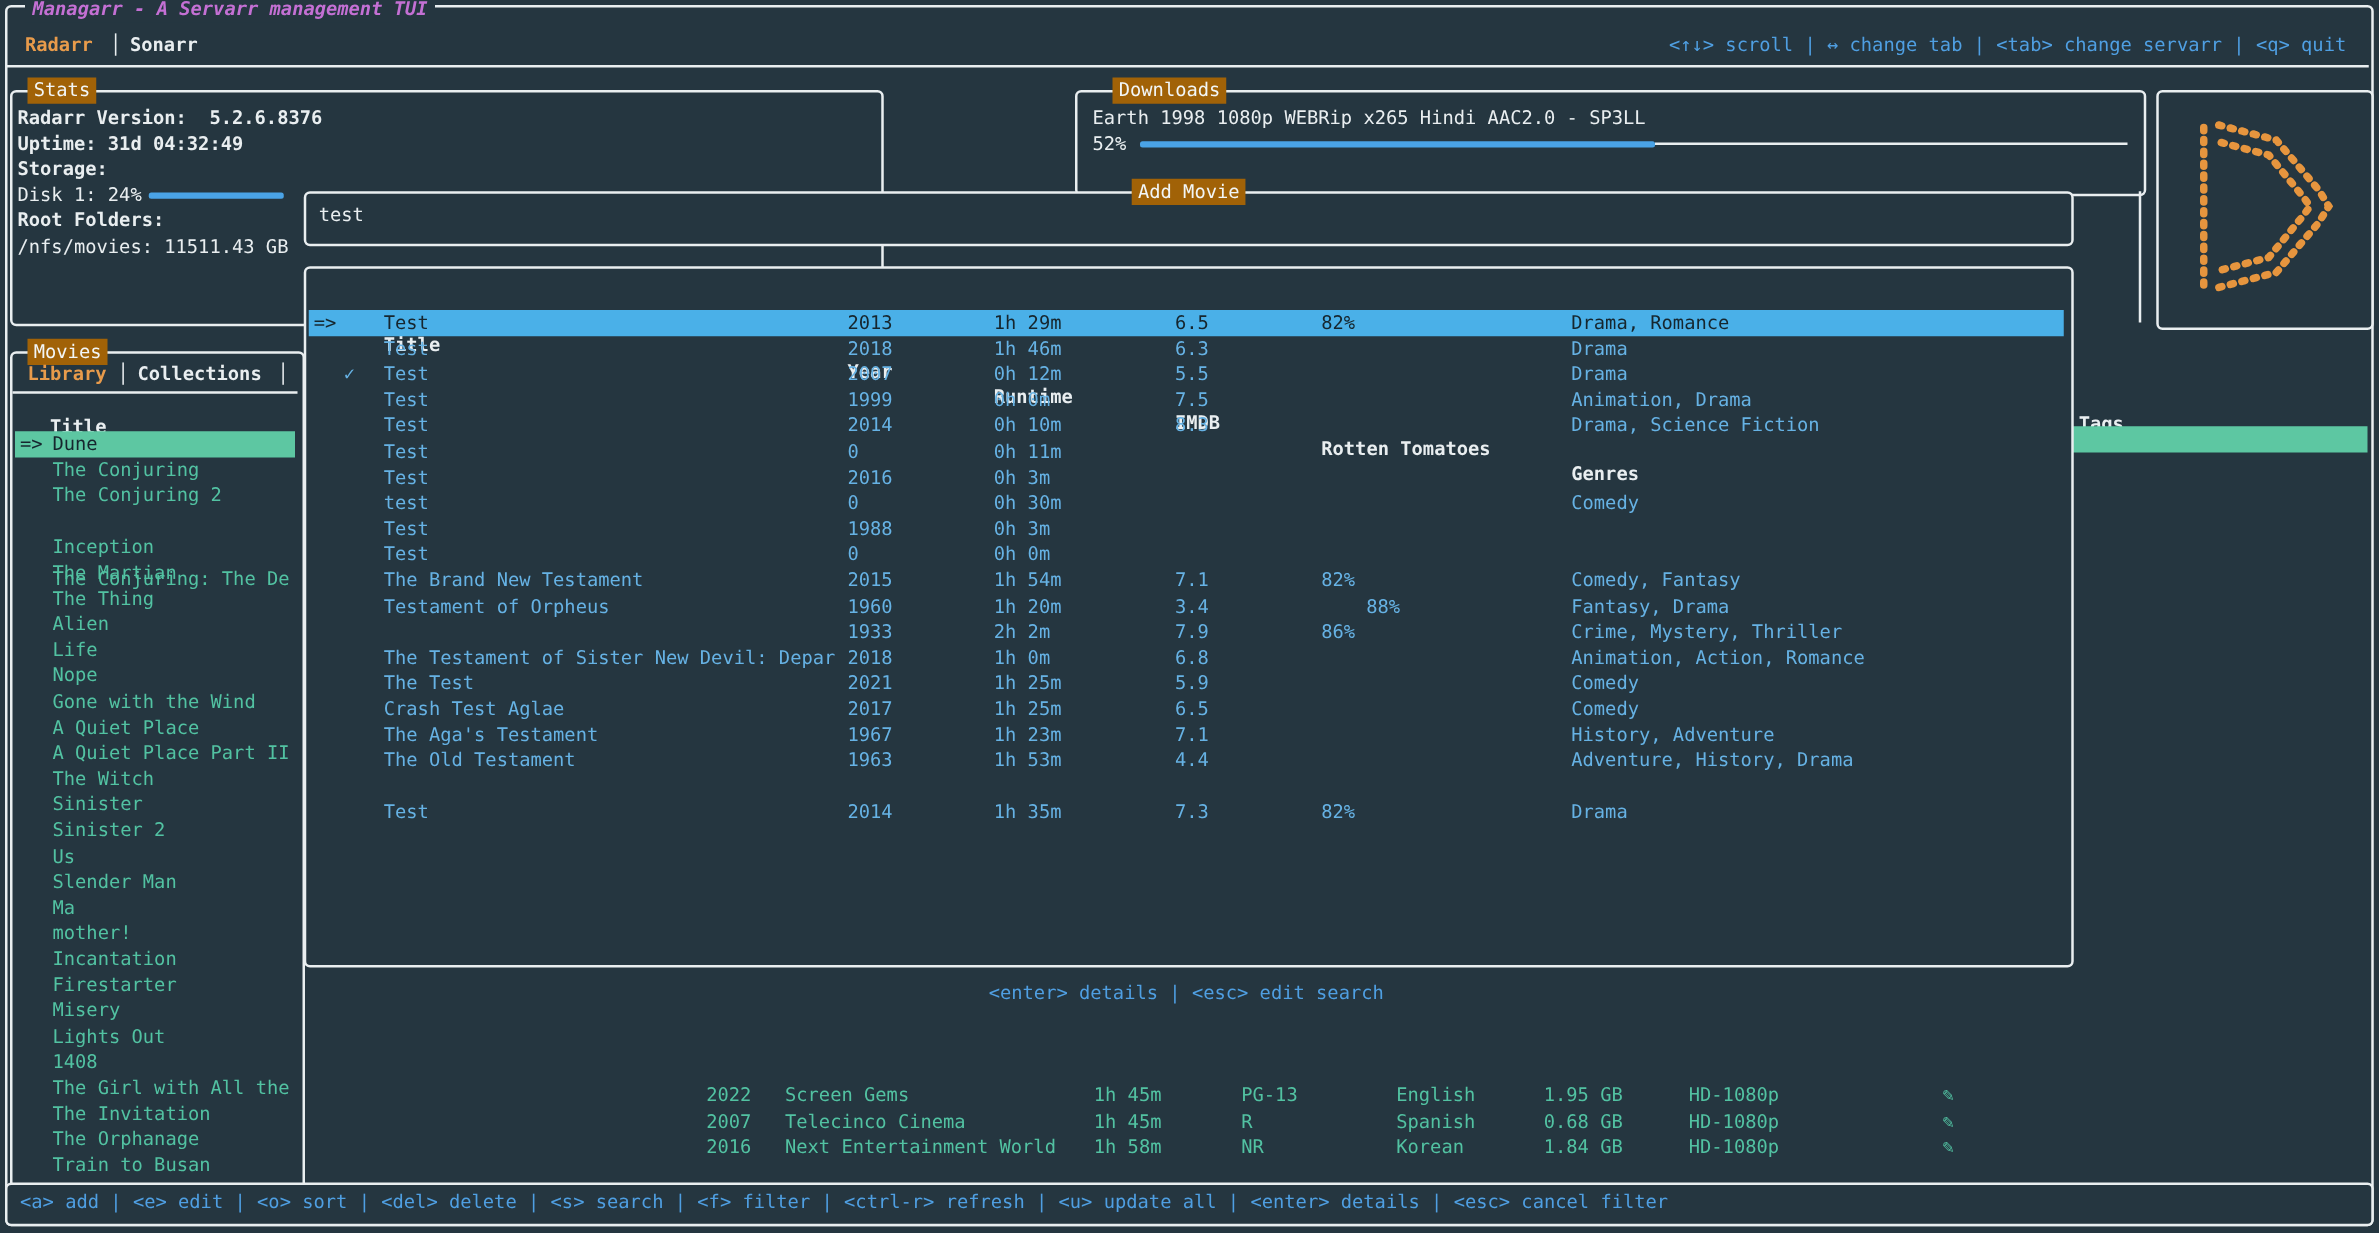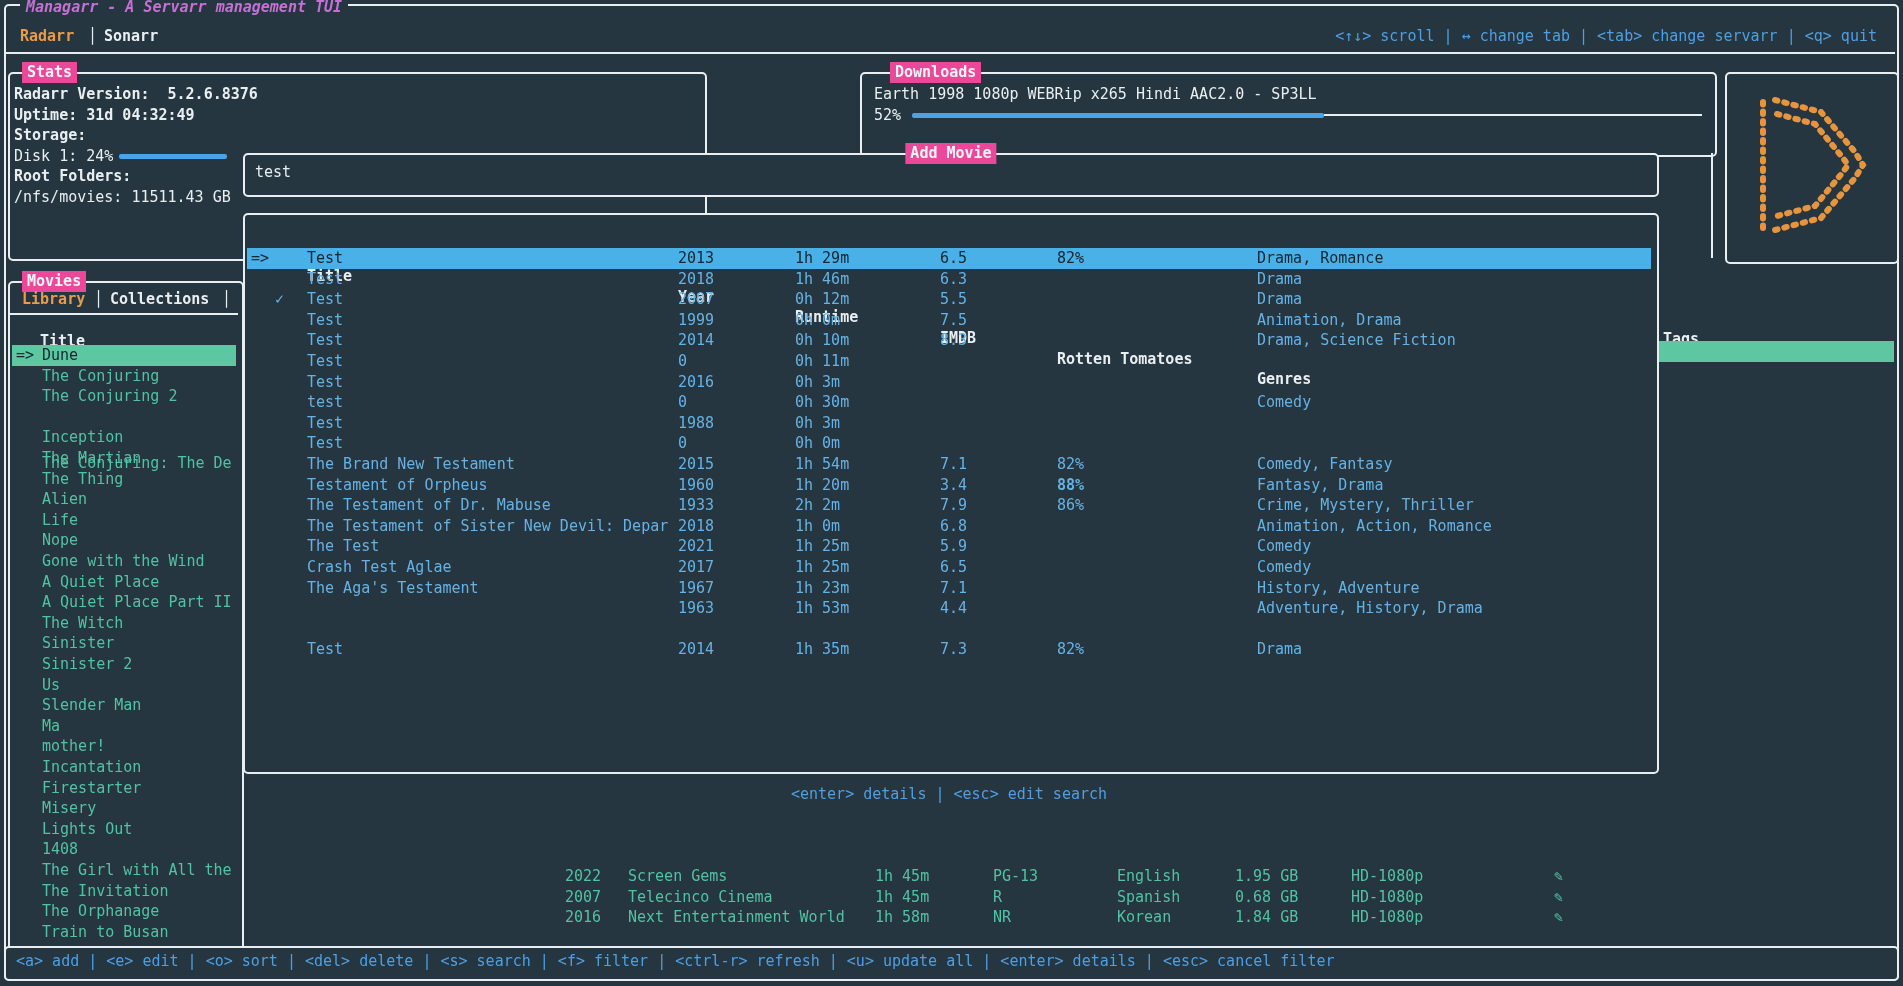--- a/index.html
+++ b/index.html
@@ -7,21 +7,21 @@
     width:1903px;height:986px;position:relative;overflow:hidden;
     background:#253640;
     font-family:"DejaVu Sans Mono",monospace;
     font-size:15px;line-height:20.6px;
     color:#e9eef0;
   }
   .abs{position:absolute;}
   .pre{white-space:pre;}
   .bold{font-weight:bold;}
   .box{position:absolute;border:2px solid #e9eef0;border-radius:5px;background:#253640;}
-  .btitle{position:absolute;top:-12px;background:#ec4899;padding:0 5px;font-weight:bold;color:#f2f6f7;white-space:pre;}
+  .btitle{position:absolute;top:-12px;background:#a16207;padding:0 5px;font-weight:normal;color:#f2f6f7;white-space:pre;}
   .blue{color:#4f9fe2;}
   .orange{color:#e89b4b;}
   .purple{color:#c470d4;}
   .white{color:#e9eef0;}
   .hline{position:absolute;height:2px;background:#e9eef0;}
   .vline{position:absolute;width:2px;background:#e9eef0;}
   
   #result-rows .mrow{position:absolute;left:2px;right:2px;height:21px;color:#66b2e4;}
   #result-rows .mrow span{position:absolute;white-space:pre;top:0;}
   #result-rows .mrow.sel{background:#4ab0e8;color:#16262e;}
@@ -374,27 +374,26 @@
         <span style="left: 810px;">82%</span>
         <span style="left: 1010px;">Comedy, Fantasy</span>
       </div>
       <div class="mrow" style="top: 259.6px;">
         <span style="left: 4px;"></span>
         <span style="left: 28px;"></span>
         <span style="left: 60px; width: 365px; overflow: hidden;">Testament of Orpheus</span>
         <span style="left: 431px;">1960</span>
         <span style="left: 548px;">1h 20m</span>
         <span style="left: 693px;">3.4</span>
-        <span style="left: 810px; font-weight: bold;">88%</span>
+        <span style="left: 846px;">88%</span>
         <span style="left: 1010px; text-align: right;">Fantasy, Drama</span>
       </div>
       <div class="mrow" style="top: 280.2px;">
         <span style="left: 4px;"></span>
         <span style="left: 28px;"></span>
-        <span style="left: 60px; width: 365px; overflow: hidden;">The Testament of Dr. Mabuse</span>
         <span style="left: 431px;">1933</span>
         <span style="left: 548px;">2h 2m</span>
         <span style="left: 693px;">7.9</span>
         <span style="left: 810px;">86%</span>
         <span style="left: 1010px;">Crime, Mystery, Thriller</span>
       </div>
       <div class="mrow" style="top: 300.8px;">
         <span style="left: 4px;"></span>
         <span style="left: 28px;"></span>
         <span style="left: 60px; width: 365px; overflow: hidden;">The Testament of Sister New Devil: Depar</span>
@@ -430,20 +429,21 @@
         <span style="left: 60px; width: 365px; overflow: hidden;">The Aga's Testament</span>
         <span style="left: 431px;">1967</span>
         <span style="left: 548px;">1h 23m</span>
         <span style="left: 693px;">7.1</span>
         <span style="left: 810px;"></span>
         <span style="left: 1010px;">History, Adventure</span>
       </div>
       <div class="mrow" style="top: 383.2px;">
         <span style="left: 4px;"></span>
         <span style="left: 28px;"></span>
+        <span style="left: 60px; width: 365px; overflow: hidden;">The Old Testament</span>
         <span style="left: 431px;">1963</span>
         <span style="left: 548px;">1h 53m</span>
         <span style="left: 693px;">4.4</span>
         <span style="left: 810px;"></span>
         <span style="left: 1010px;">Adventure, History, Drama</span>
       </div>
       <div class="mrow" style="top: 424.4px;">
         <span style="left: 4px;"></span>
         <span style="left: 28px;"></span>
         <span style="left: 60px; width: 365px; overflow: hidden;">Test</span>

